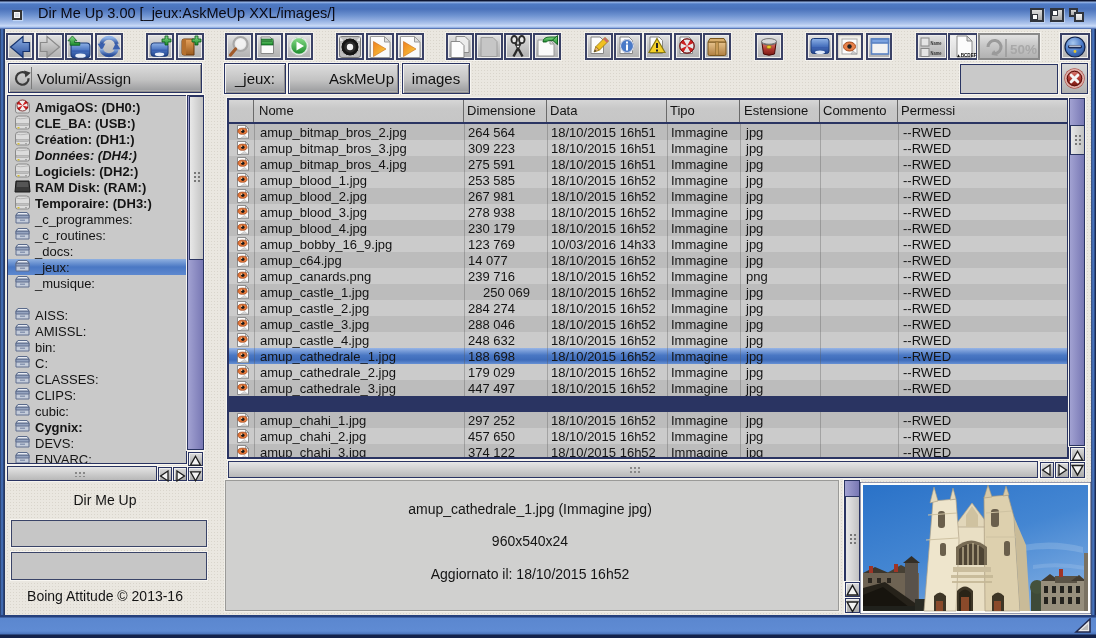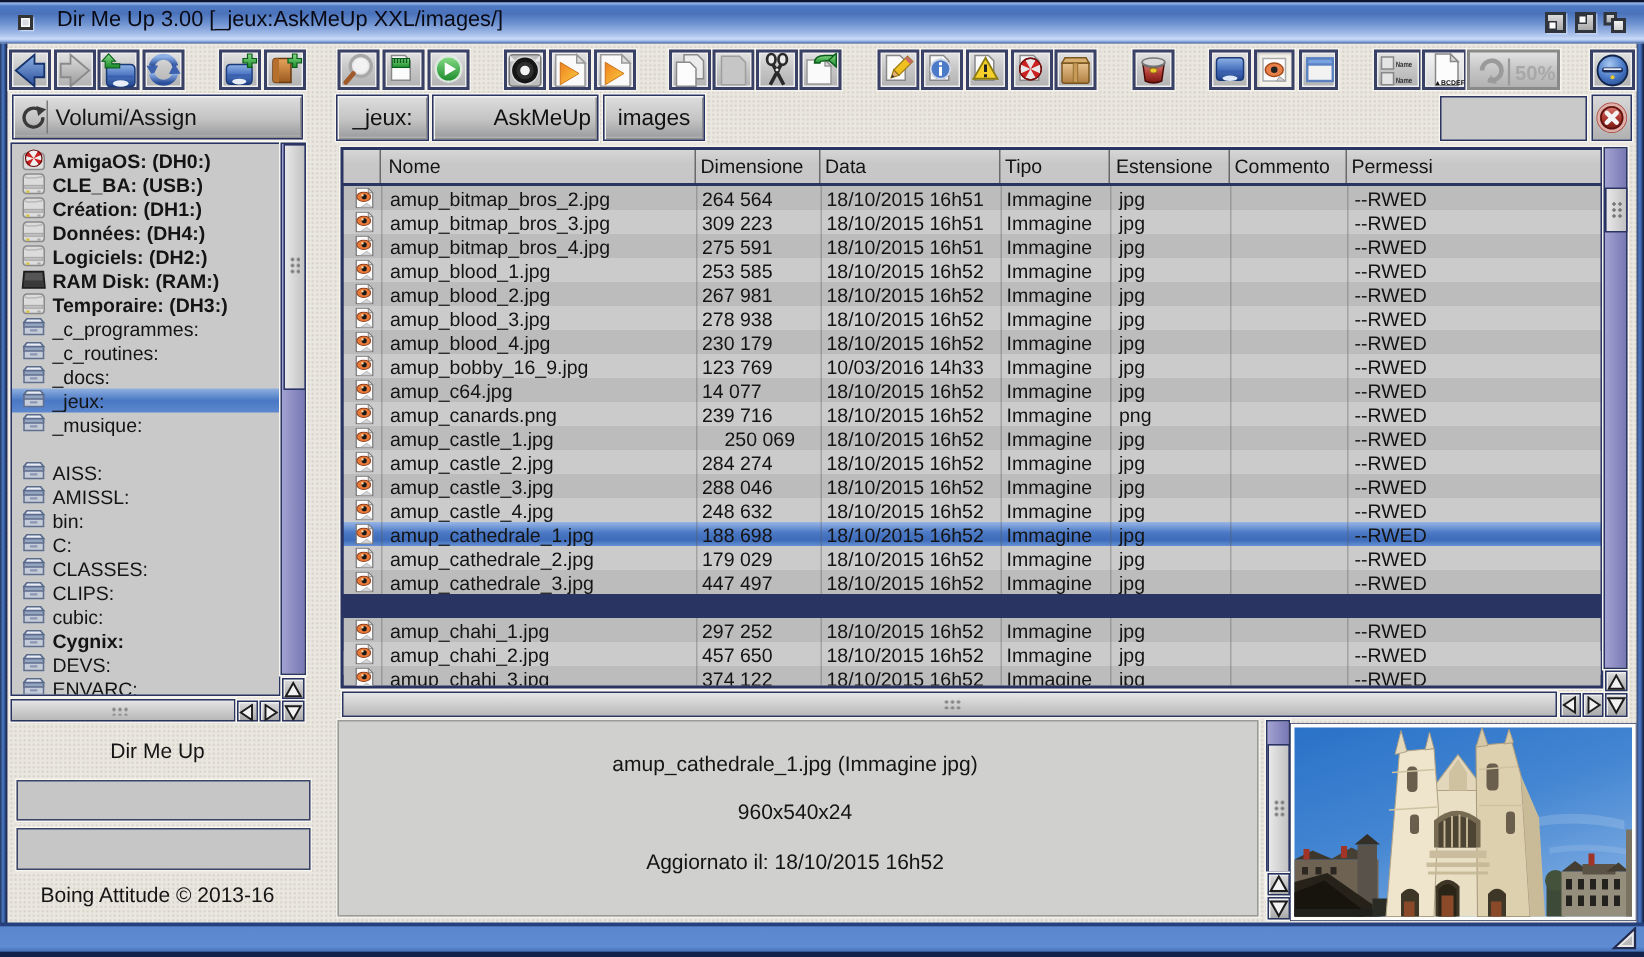--- a/index.html
+++ b/index.html
@@ -353,21 +353,21 @@
 <div class="abs" style="left:0;top:35px;width:178px;height:16px;">
         <div class="abs" style="left:6px;top:0px;"><svg width="17" height="15" viewBox="0 0 17 15">
             <path d="M1.5 4 q0 -3 3 -3 h8 q3 0 3 3 v8 q0 2 -2 2 h-10 q-2 0 -2 -2 z" fill="#dcdcdc" stroke="#8a8a8a"></path>
             <path d="M2.5 2.8 q2 1.8 12 0" fill="none" stroke="#b8b8b8"></path>
             <rect x="2.5" y="8.5" width="12" height="2" fill="#c0c0c0" stroke="#9a9a9a" stroke-width="0.5"></rect>
             <rect x="3.5" y="12" width="2" height="1.5" fill="#d8c030"></rect>
             <rect x="11" y="12" width="2" height="1.5" fill="#a8a8a8"></rect>
           </svg></div>
         <div class="txt" style="left:27px;top:1px;font-size:13px;font-weight:bold;">Création: (DH1:)</div>
       </div>
-<div class="abs" style="left:0;top:51px;width:178px;height:16px;">
+<div class="abs" style="left:0;top:51px;width:178px;height:16px;font-style:italic;">
         <div class="abs" style="left:6px;top:0px;"><svg width="17" height="15" viewBox="0 0 17 15">
             <path d="M1.5 4 q0 -3 3 -3 h8 q3 0 3 3 v8 q0 2 -2 2 h-10 q-2 0 -2 -2 z" fill="#dcdcdc" stroke="#8a8a8a"></path>
             <path d="M2.5 2.8 q2 1.8 12 0" fill="none" stroke="#b8b8b8"></path>
             <rect x="2.5" y="8.5" width="12" height="2" fill="#c0c0c0" stroke="#9a9a9a" stroke-width="0.5"></rect>
             <rect x="3.5" y="12" width="2" height="1.5" fill="#d8c030"></rect>
             <rect x="11" y="12" width="2" height="1.5" fill="#a8a8a8"></rect>
           </svg></div>
         <div class="txt" style="left:27px;top:1px;font-size:13px;font-weight:bold;">Données: (DH4:)</div>
       </div>
 <div class="abs" style="left:0;top:67px;width:178px;height:16px;">

